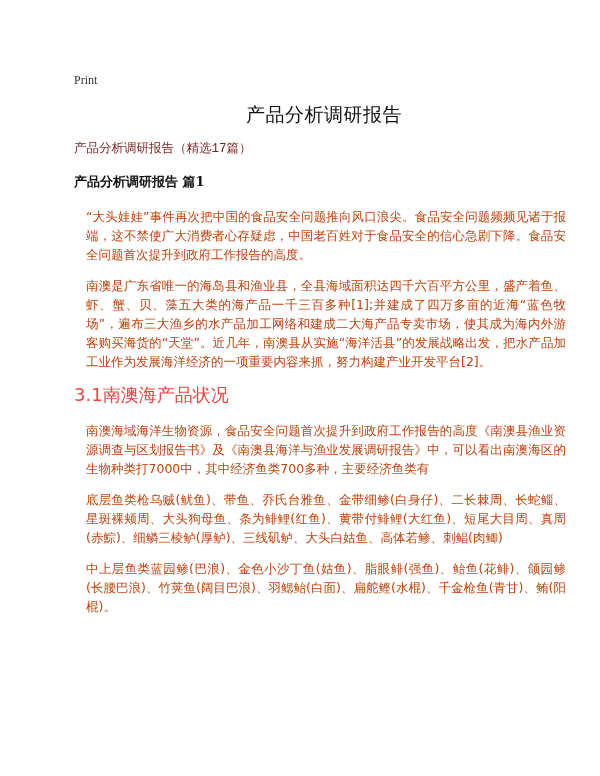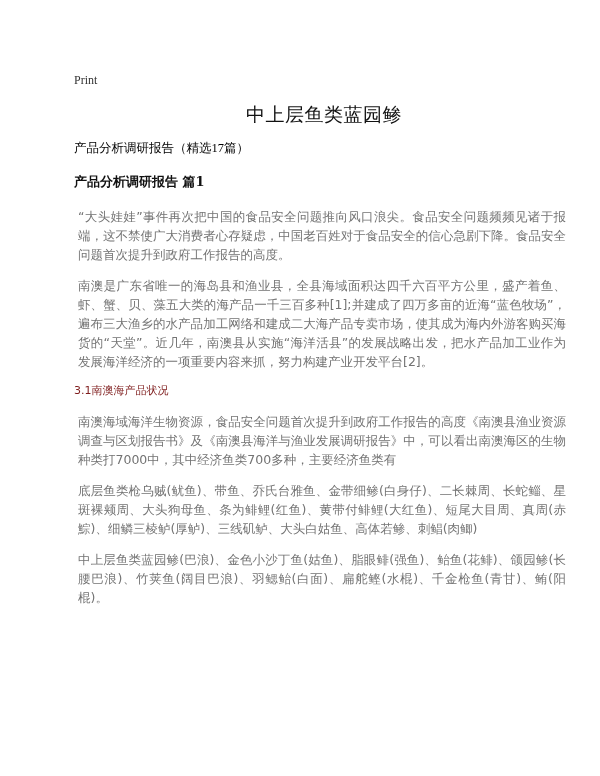--- a/index.html
+++ b/index.html
@@ -1,31 +1,31 @@
 <!DOCTYPE html>
 <html><head>
 <meta charset="utf-8">
 <style>
   html, body { margin: 0; padding: 0; background: #ffffff; }
   body { width: 600px; height: 776px; overflow: hidden; position: relative; color: #1a1a1a; }
   .page { position: absolute; left: 74px; top: 73px; width: 492px; }
   .print-label { font-family: "Liberation Serif", serif; font-size: 12px; color: #333; margin: 0 0 14px 0; }
   .doc-title { font-family: "DejaVu Sans", sans-serif; font-size: 19px; font-weight: normal; text-align: center; margin: 0 0 12px 0; color: #111; letter-spacing: 0.5px; padding-left: 0; position: relative; left: 4px; }
-  .subtitle { font-family: Liberation Serif, serif; font-size: 12.5px; margin: 0 0 16px 0; color: #000000; }
+  .subtitle { font-family: Liberation Mono, monospace; font-size: 12.5px; margin: 0 0 16px 0; color: #7f1d1d; }
   .h-chapter { font-family: "DejaVu Serif", serif; font-size: 13px; font-weight: bold; margin: 14px 0 16px 0; color: #111; }
   .h-section { font-family: "DejaVu Serif", serif; font-size: 13px; font-weight: bold; margin: 0 0 14px 0; color: #111; }
-  .h-sub { font-family: "DejaVu Sans", sans-serif; font-size: 11px; font-weight: normal; margin: 0 0 14px 0; color: #7f1d1d; }
-  .para { font-family: "DejaVu Sans", sans-serif; font-size: 12.5px; line-height: 19px; margin: 0 0 12px 4px; color: #737373; text-align: justify; word-break: break-all; }
+  .h-sub { font-family: "DejaVu Sans", sans-serif; font-size: 18px; font-weight: normal; margin: 0 0 14px 0; color: #ef4444; }
+  .para { font-family: "DejaVu Sans", sans-serif; font-size: 12.5px; line-height: 19px; margin: 0 0 12px 12px; color: #c2410c; text-align: justify; word-break: break-all; }
 </style>
 </head>
 <body>
 
 <div class="page">
   <div class="print-label">Print</div>
-  <h1 class="doc-title">中上层鱼类蓝园鲹</h1>
+  <h1 class="doc-title">产品分析调研报告</h1>
   <div class="subtitle">产品分析调研报告（精选17篇）</div>
   <div class="h-chapter">产品分析调研报告 篇1</div>
 
   <div>
     <p class="para">“大头娃娃”事件再次把中国的食品安全问题推向风口浪尖。食品安全问题频频见诸于报端，这不禁使广大消费者心存疑虑，中国老百姓对于食品安全的信心急剧下降。食品安全问题首次提升到政府工作报告的高度。</p>
     <p class="para">南澳是广东省唯一的海岛县和渔业县，全县海域面积达四千六百平方公里，盛产着鱼、虾、蟹、贝、藻五大类的海产品一千三百多种[1];并建成了四万多亩的近海“蓝色牧场”，遍布三大渔乡的水产品加工网络和建成二大海产品专卖市场，使其成为海内外游客购买海货的“天堂”。近几年，南澳县从实施“海洋活县”的发展战略出发，把水产品加工业作为发展海洋经济的一项重要内容来抓，努力构建产业开发平台[2]。</p>
   </div>
 
 
   <div>

